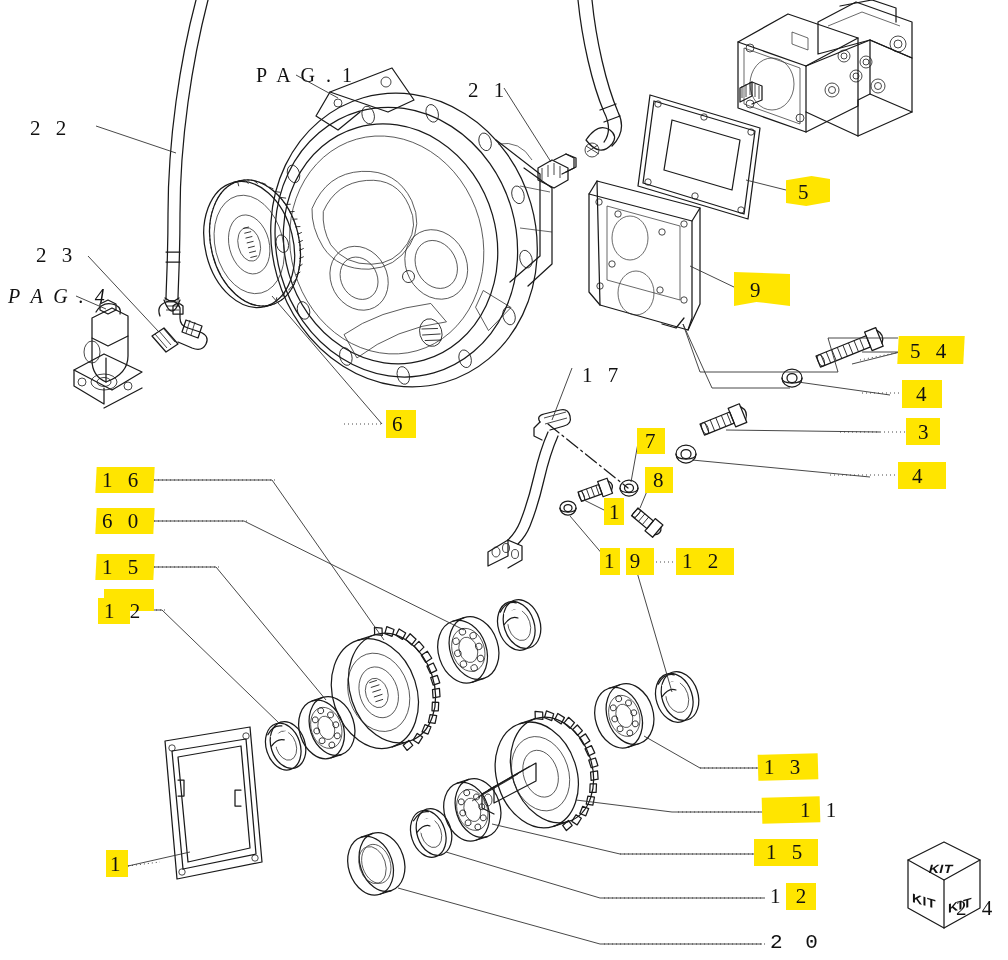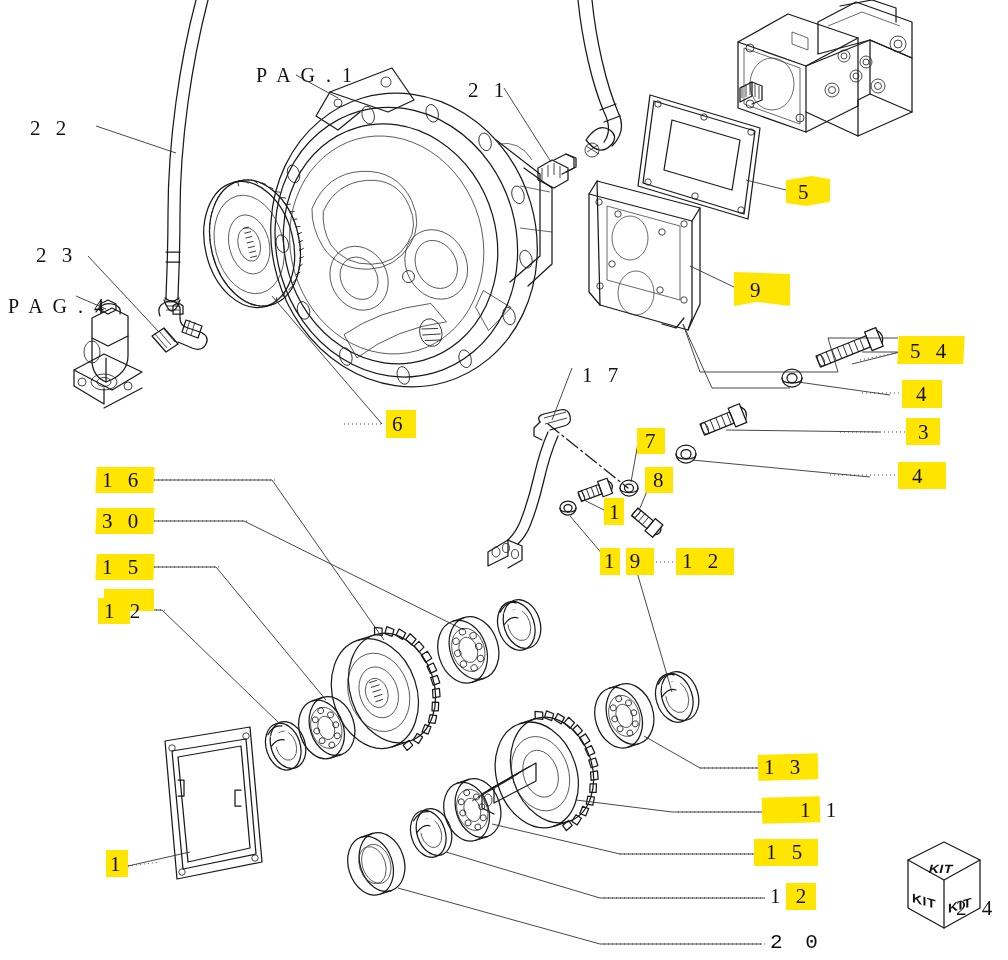--- a/index.html
+++ b/index.html
@@ -623,34 +623,34 @@
   <div class="hl tilt" style="left:758px;top:754px;width:60px;height:26px;"></div>
   <div class="hl tilt" style="left:762px;top:797px;width:58px;height:26px;"></div>
   <div class="hl" style="left:754px;top:839px;width:64px;height:27px;"></div>
   <div class="hl" style="left:786px;top:883px;width:30px;height:27px;"></div>
   <div class="hl" style="left:106px;top:850px;width:22px;height:27px;"></div>
 
   <div class="cal" style="left:30px;  top:118px;">2 2</div>
   <div class="cal pag" style="left:216px; top:65px;margin-left:40px;">P A G . 1</div>
   <div class="cal" style="left:468px; top:80px;">2 1</div>
   <div class="cal" style="left:36px;  top:245px;">2 3</div>
-  <div class="cal pag" style="left:8px;   top:296px;">P A G . 4</div>
+  <div class="cal pag" style="left:8px;   top:286px;font-style:italic;">P A G . 4</div>
   <div class="cal" style="left:798px; top:182px;">5</div>
   <div class="cal" style="left:750px; top:280px;">9</div>
   <div class="cal" style="left:910px; top:341px;">5 4</div>
   <div class="cal" style="left:916px; top:384px;">4</div>
   <div class="cal" style="left:918px; top:422px;">3</div>
   <div class="cal" style="left:912px; top:466px;">4</div>
   <div class="cal" style="left:392px; top:414px;">6</div>
   <div class="cal" style="left:582px; top:365px;text-align:right;">1 7</div>
   <div class="cal" style="left:645px; top:431px;">7</div>
   <div class="cal" style="left:653px; top:470px;">8</div>
   <div class="cal" style="left:609px; top:502px;">1</div>
   <div class="cal" style="left:102px; top:470px;text-align:center;">1 6</div>
-  <div class="cal" style="left:102px; top:511px;">3 0</div>
+  <div class="cal" style="left:102px; top:511px;">6 0</div>
   <div class="cal" style="left:102px; top:557px;">1 5</div>
   <div class="cal" style="left:104px; top:601px;">1 2</div>
   <div class="cal" style="left:604px; top:551px;">1 9</div>
   <div class="cal" style="left:682px; top:551px;">1 2</div>
   <div class="cal" style="left:764px; top:757px;">1 3</div>
   <div class="cal" style="left:768px; top:800px;margin-left:32px;">1 1</div>
   <div class="cal" style="left:766px; top:842px;">1 5</div>
   <div class="cal" style="left:770px; top:886px;">1 2</div>
   <div class="cal" style="left:770px; top:932px;font-family:Liberation Mono, monospace;">2 0</div>
   <div class="cal" style="left:110px; top:854px;">1</div>

